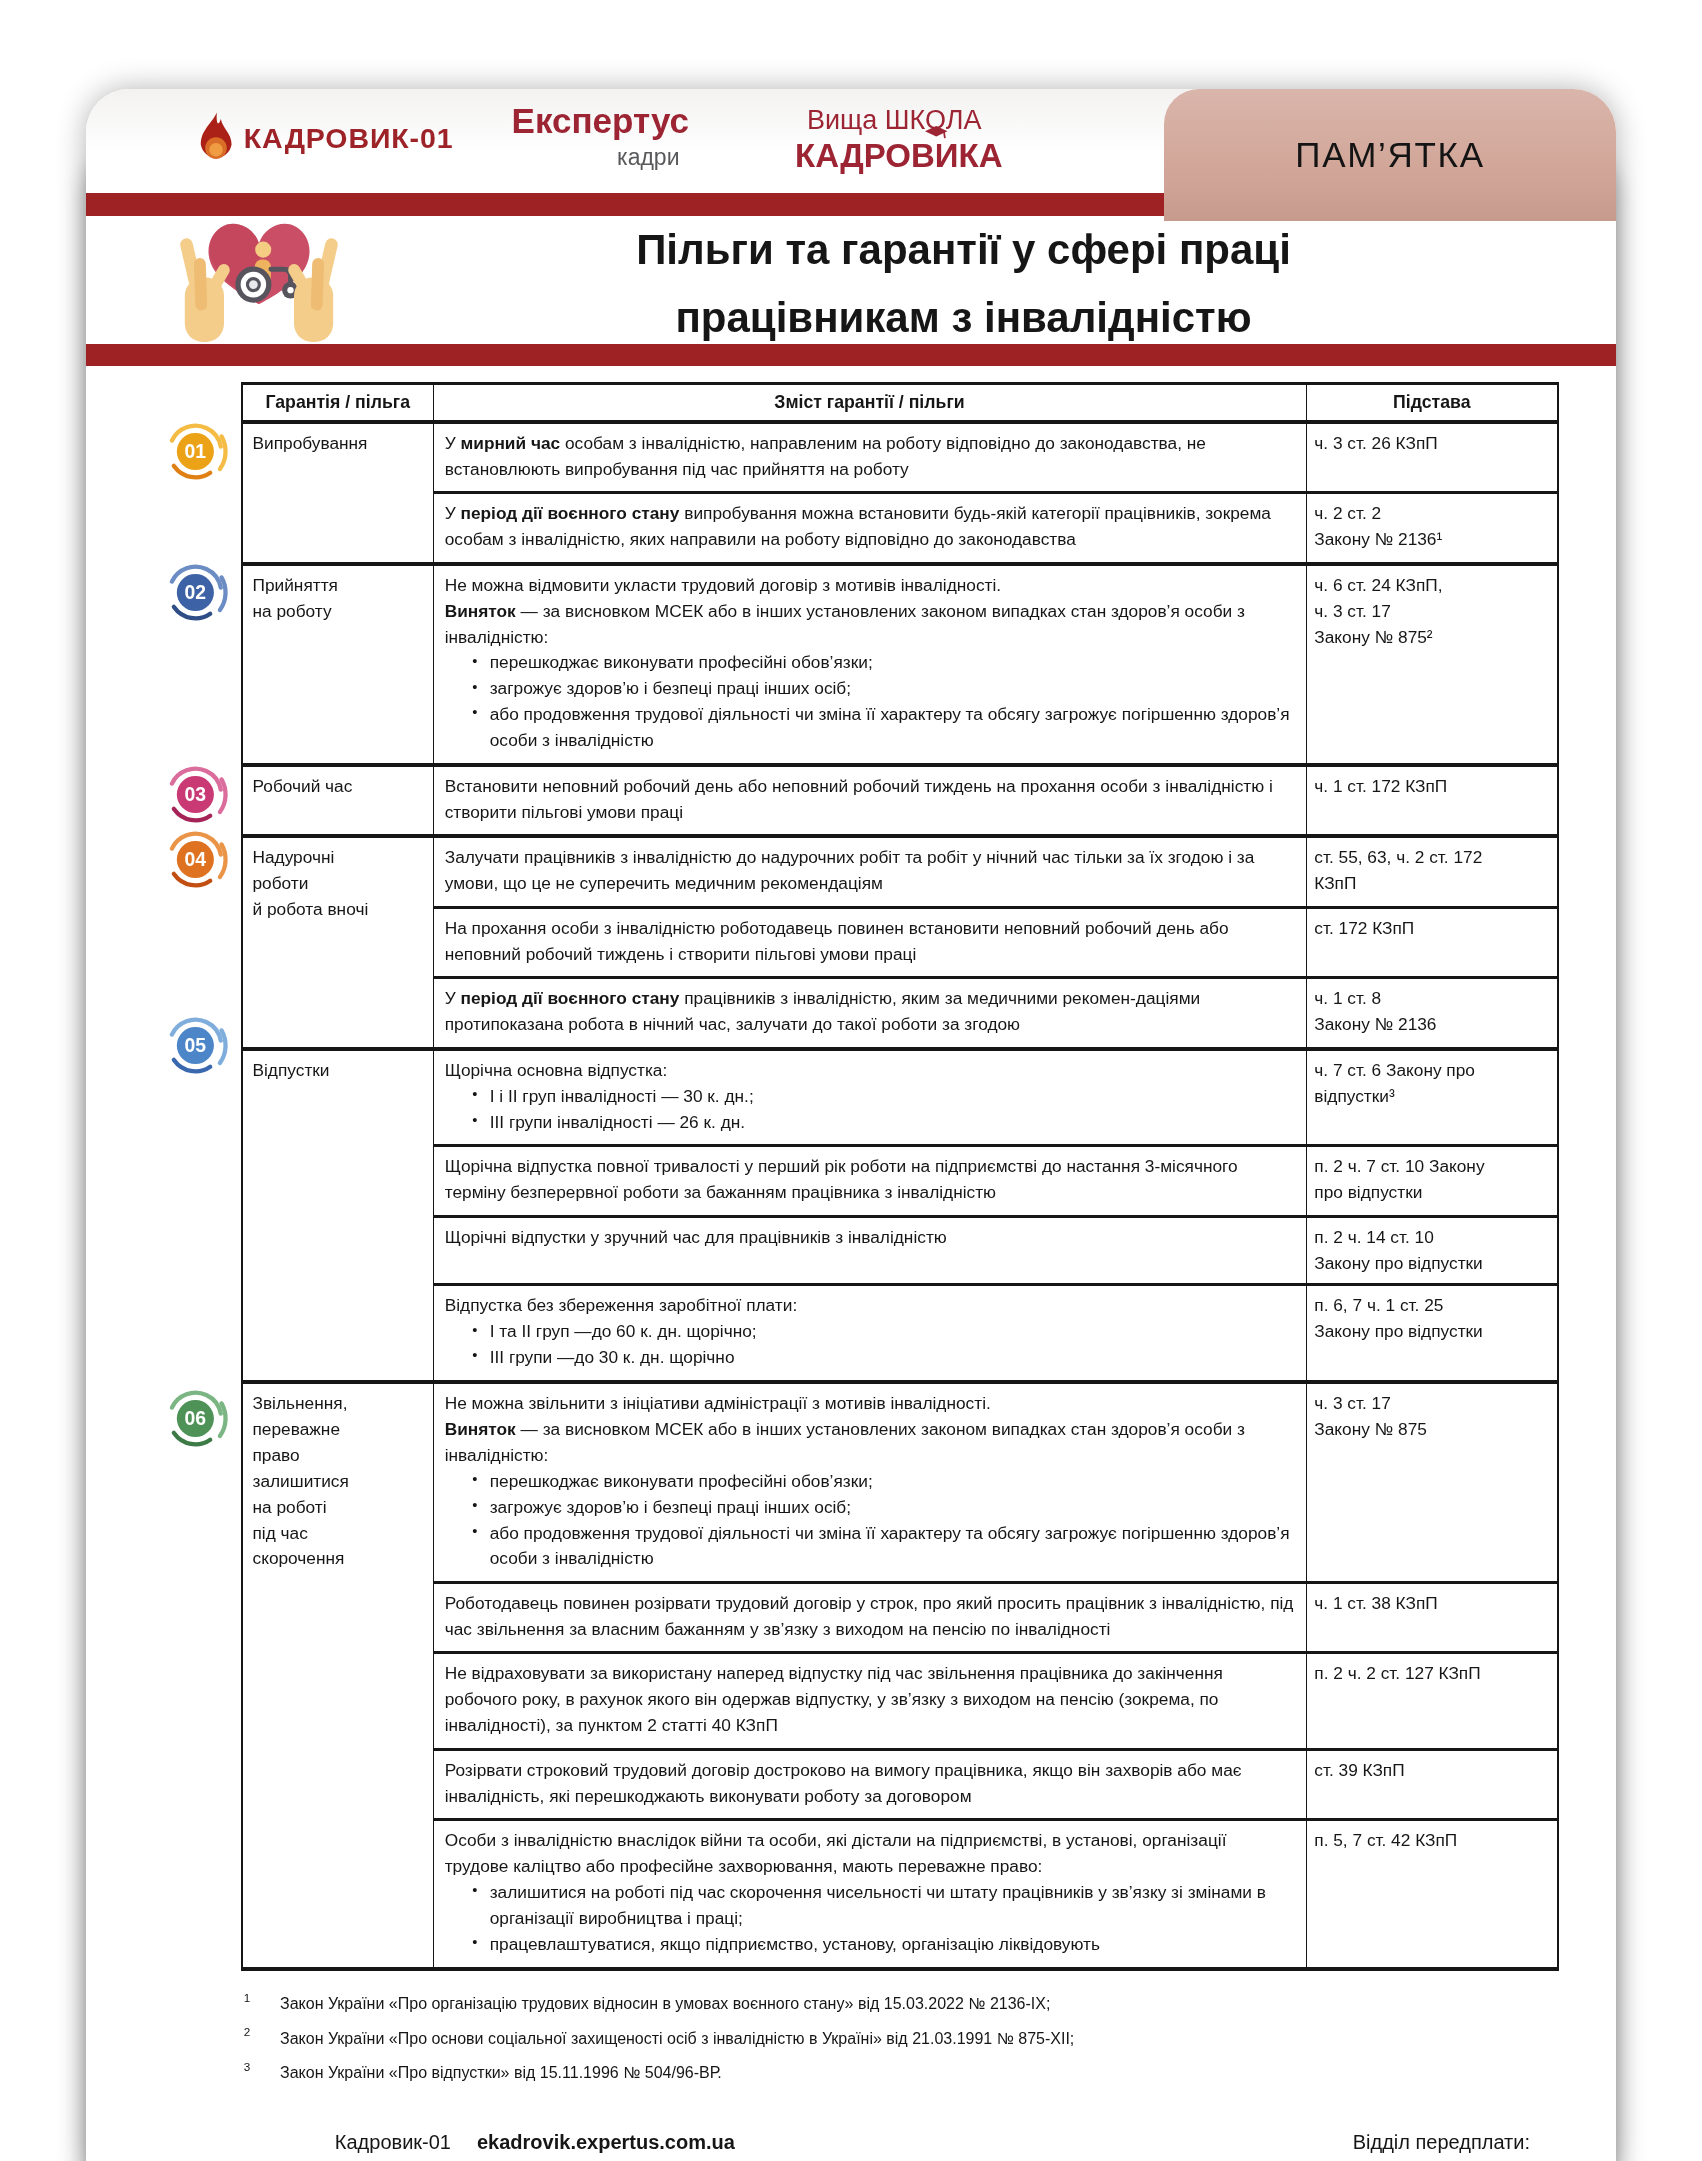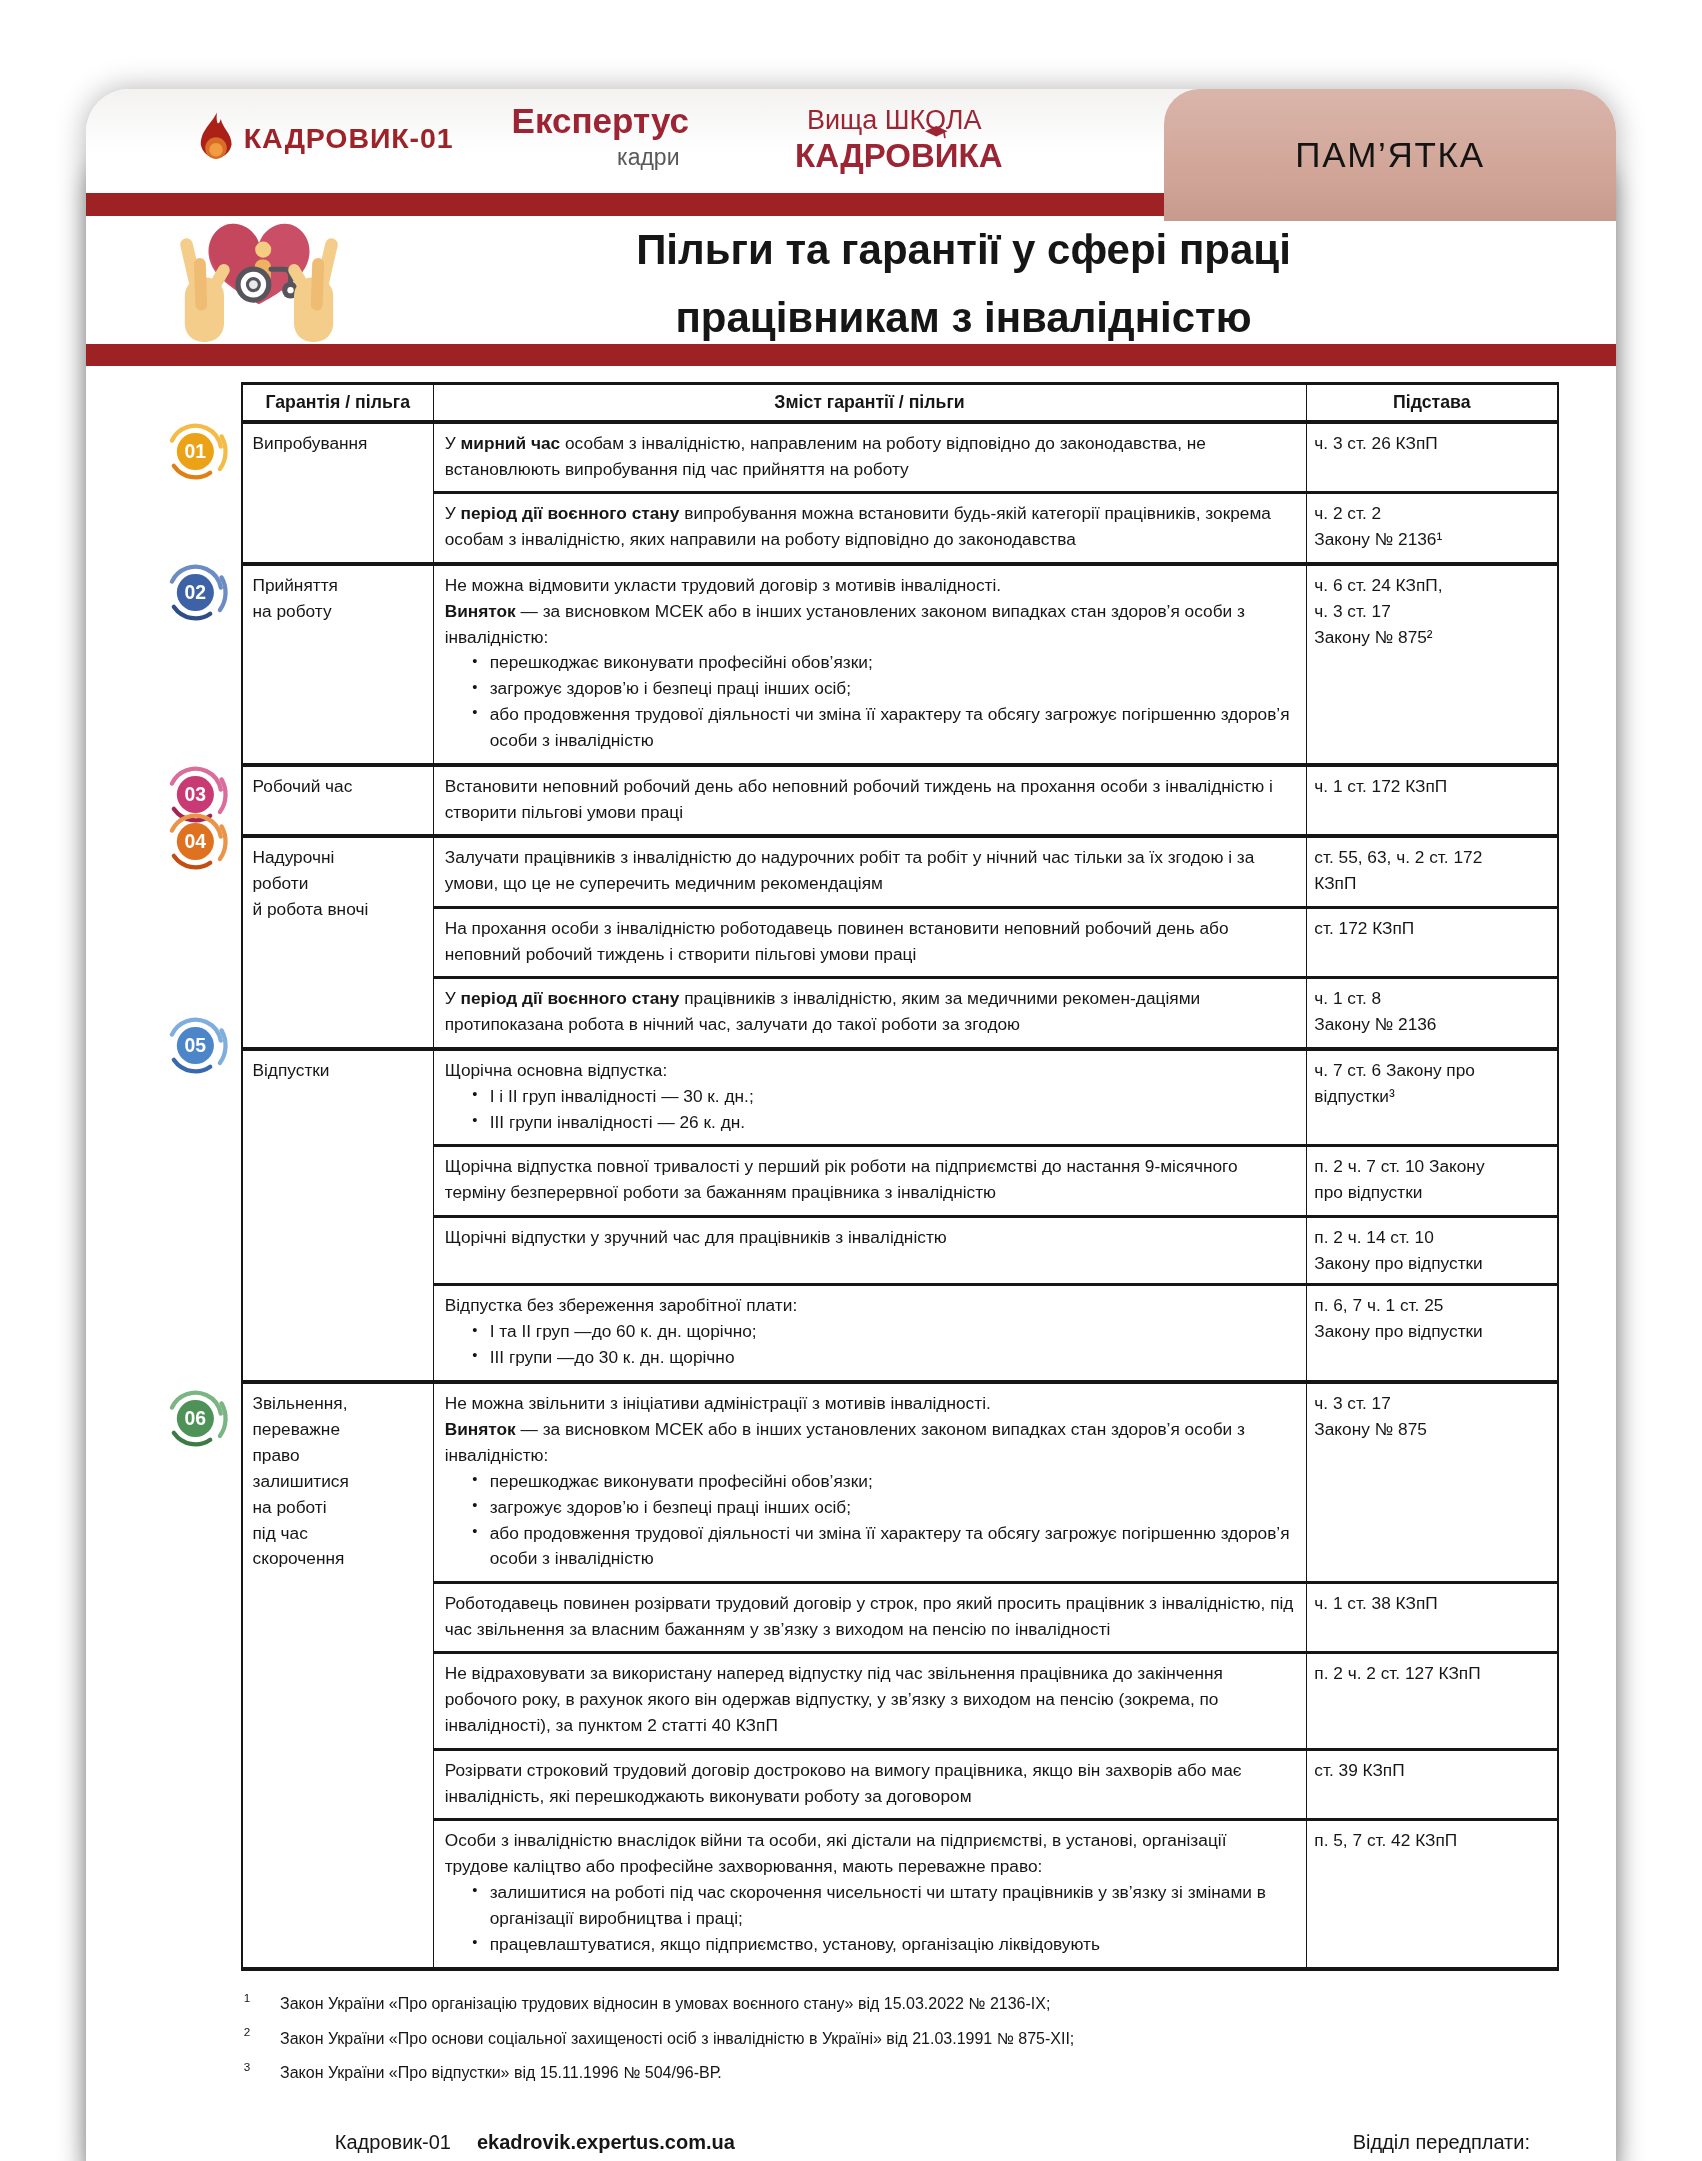--- a/index.html
+++ b/index.html
@@ -217,21 +217,21 @@
               <td class="label-cell" rowspan="4"><span>Відпустки</span></td>
               <td class="content-cell">
                 <div><span>Щорічна основна відпустка:</span></div>
                 <div class="bullet"><span class="marker">•</span><span>І і ІІ груп інвалідності — 30 к. дн.;</span></div>
                 <div class="bullet"><span class="marker">•</span><span>ІІІ групи інвалідності — 26 к. дн.</span></div>
               </td>
               <td class="basis-cell"><span>ч. 7 ст. 6 Закону про</span><br><span>відпустки³</span></td>
             </tr>
             <tr>
               <td class="content-cell">
-                <div><span>Щорічна відпустка повної тривалості у перший рік роботи на підприємстві до настання 9-місячного терміну безперервної роботи за бажанням працівника з інвалідністю</span></div>
+                <div><span>Щорічна відпустка повної тривалості у перший рік роботи на підприємстві до настання 3-місячного терміну безперервної роботи за бажанням працівника з інвалідністю</span></div>
               </td>
               <td class="basis-cell"><span>п. 2 ч. 7 ст. 10 Закону</span><br><span>про відпустки</span></td>
             </tr>
             <tr>
               <td class="content-cell">
                 <div><span>Щорічні відпустки у зручний час для працівників з інвалідністю</span></div>
               </td>
               <td class="basis-cell"><span>п. 2 ч. 14 ст. 10</span><br><span>Закону про відпустки</span></td>
             </tr>
             <tr>
@@ -294,21 +294,21 @@
             <circle cx="82" cy="80" r="43" fill="#3D62A6"></circle>
             <text x="82" y="96" text-anchor="middle" font-size="45" font-weight="bold" fill="#ffffff" font-family="Liberation Sans, sans-serif">02</text>
           </svg></div>
         <div class="badge" style="top: 378px;"><svg viewBox="0 0 160 160" width="69" height="69">
             <circle cx="82" cy="80" r="60" fill="none" stroke="#DB6D9C" stroke-width="10" stroke-linecap="round" stroke-dasharray="150 227" transform="rotate(-155 82 80)"></circle>
             <circle cx="82" cy="80" r="60" fill="none" stroke="#A52458" stroke-width="10" stroke-linecap="round" stroke-dasharray="95 282" transform="rotate(55 82 80)"></circle>
             <circle cx="82" cy="80" r="70" fill="none" stroke="#DB6D9C" stroke-width="10" stroke-linecap="round" stroke-dasharray="80 360" transform="rotate(-30 82 80)"></circle>
             <circle cx="82" cy="80" r="43" fill="#C93A74"></circle>
             <text x="82" y="96" text-anchor="middle" font-size="45" font-weight="bold" fill="#ffffff" font-family="Liberation Sans, sans-serif">03</text>
           </svg></div>
-        <div class="badge" style="top: 425px;"><svg viewBox="0 0 160 160" width="69" height="69">
+        <div class="badge" style="top: 443px;"><svg viewBox="0 0 160 160" width="69" height="69">
             <circle cx="82" cy="80" r="60" fill="none" stroke="#EA9448" stroke-width="10" stroke-linecap="round" stroke-dasharray="150 227" transform="rotate(-155 82 80)"></circle>
             <circle cx="82" cy="80" r="60" fill="none" stroke="#C24E12" stroke-width="10" stroke-linecap="round" stroke-dasharray="95 282" transform="rotate(55 82 80)"></circle>
             <circle cx="82" cy="80" r="70" fill="none" stroke="#EA9448" stroke-width="10" stroke-linecap="round" stroke-dasharray="80 360" transform="rotate(-30 82 80)"></circle>
             <circle cx="82" cy="80" r="43" fill="#DE7221"></circle>
             <text x="82" y="96" text-anchor="middle" font-size="45" font-weight="bold" fill="#ffffff" font-family="Liberation Sans, sans-serif">04</text>
           </svg></div>
         <div class="badge" style="top: 629px;"><svg viewBox="0 0 160 160" width="69" height="69">
             <circle cx="82" cy="80" r="60" fill="none" stroke="#7FAEDC" stroke-width="10" stroke-linecap="round" stroke-dasharray="150 227" transform="rotate(-155 82 80)"></circle>
             <circle cx="82" cy="80" r="60" fill="none" stroke="#3A68AE" stroke-width="10" stroke-linecap="round" stroke-dasharray="95 282" transform="rotate(55 82 80)"></circle>
             <circle cx="82" cy="80" r="70" fill="none" stroke="#7FAEDC" stroke-width="10" stroke-linecap="round" stroke-dasharray="80 360" transform="rotate(-30 82 80)"></circle>

